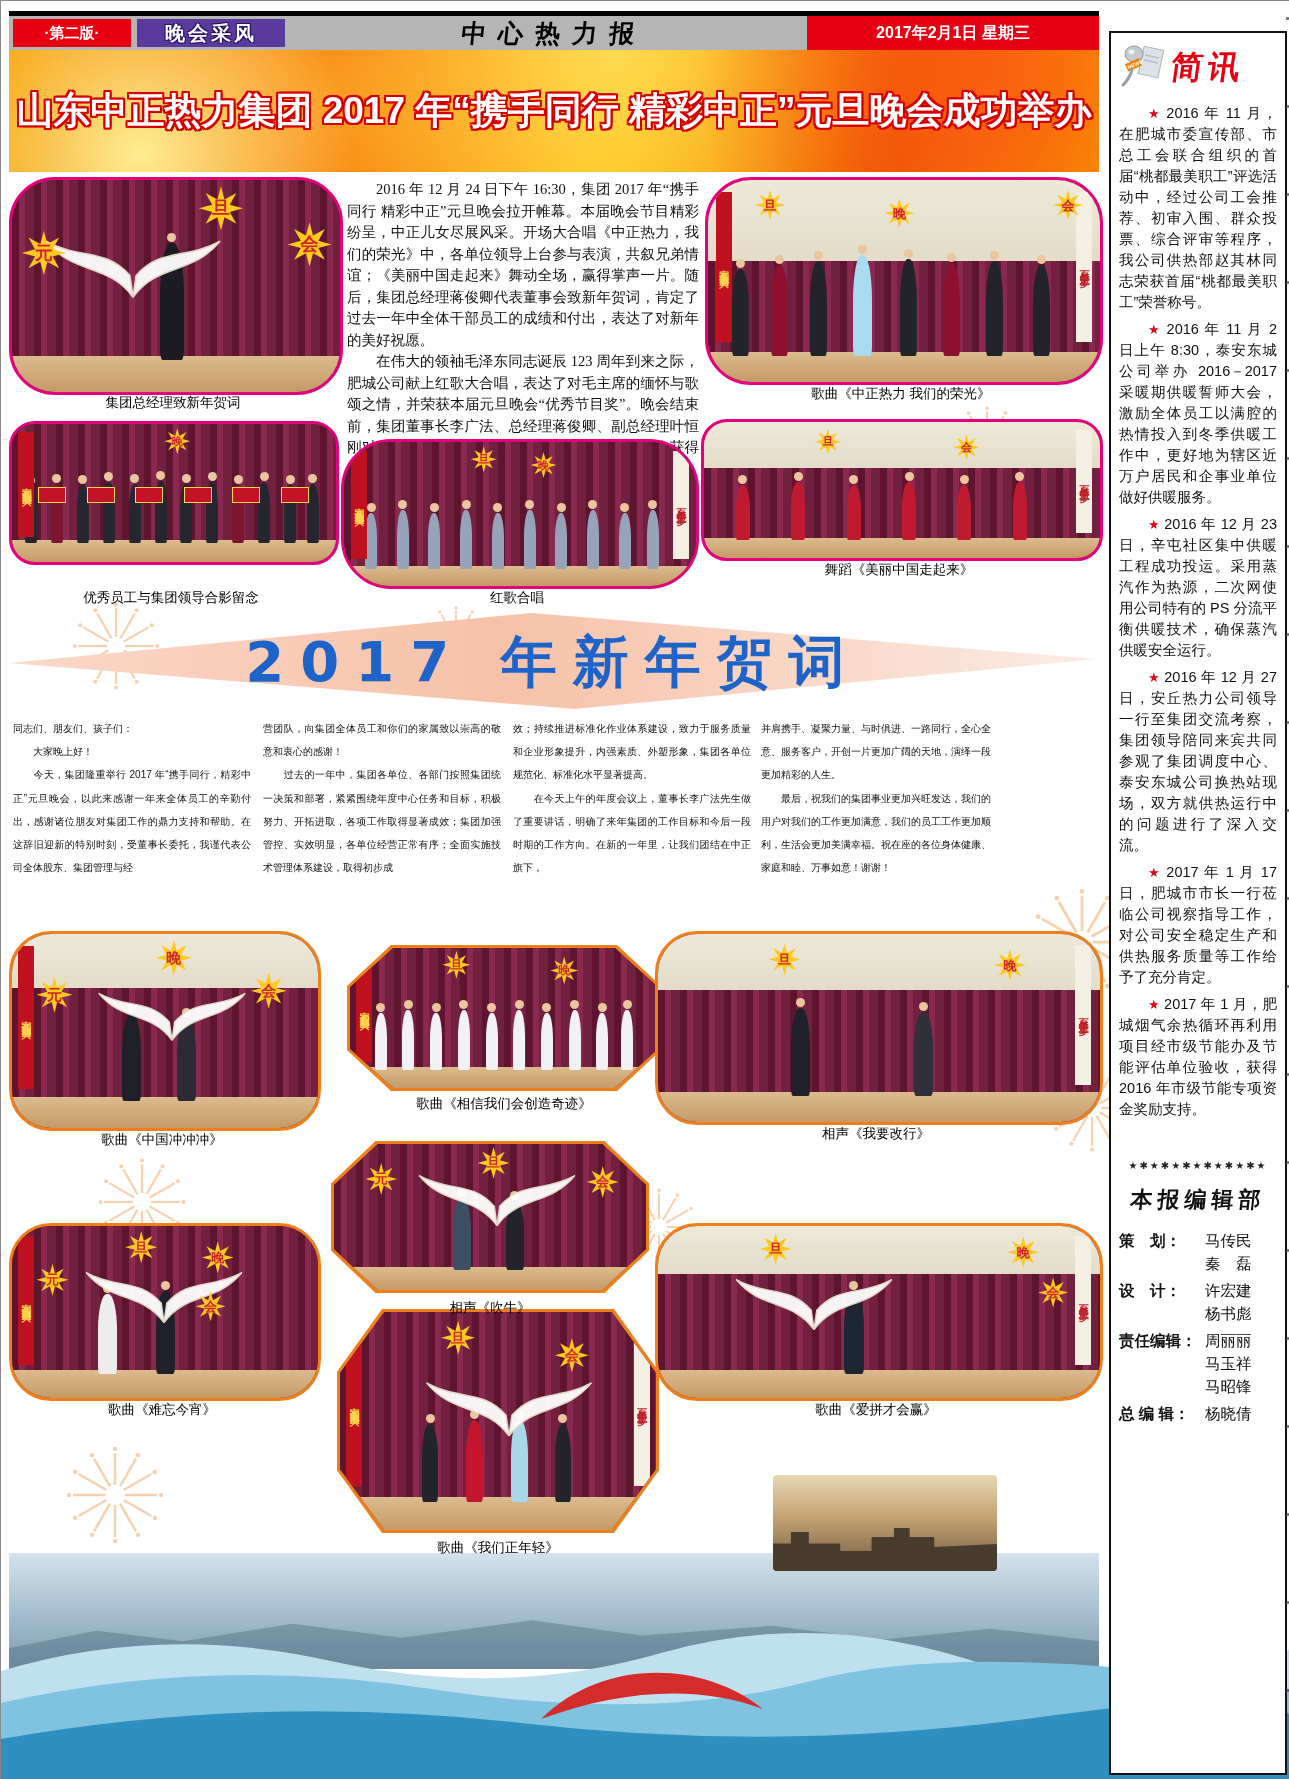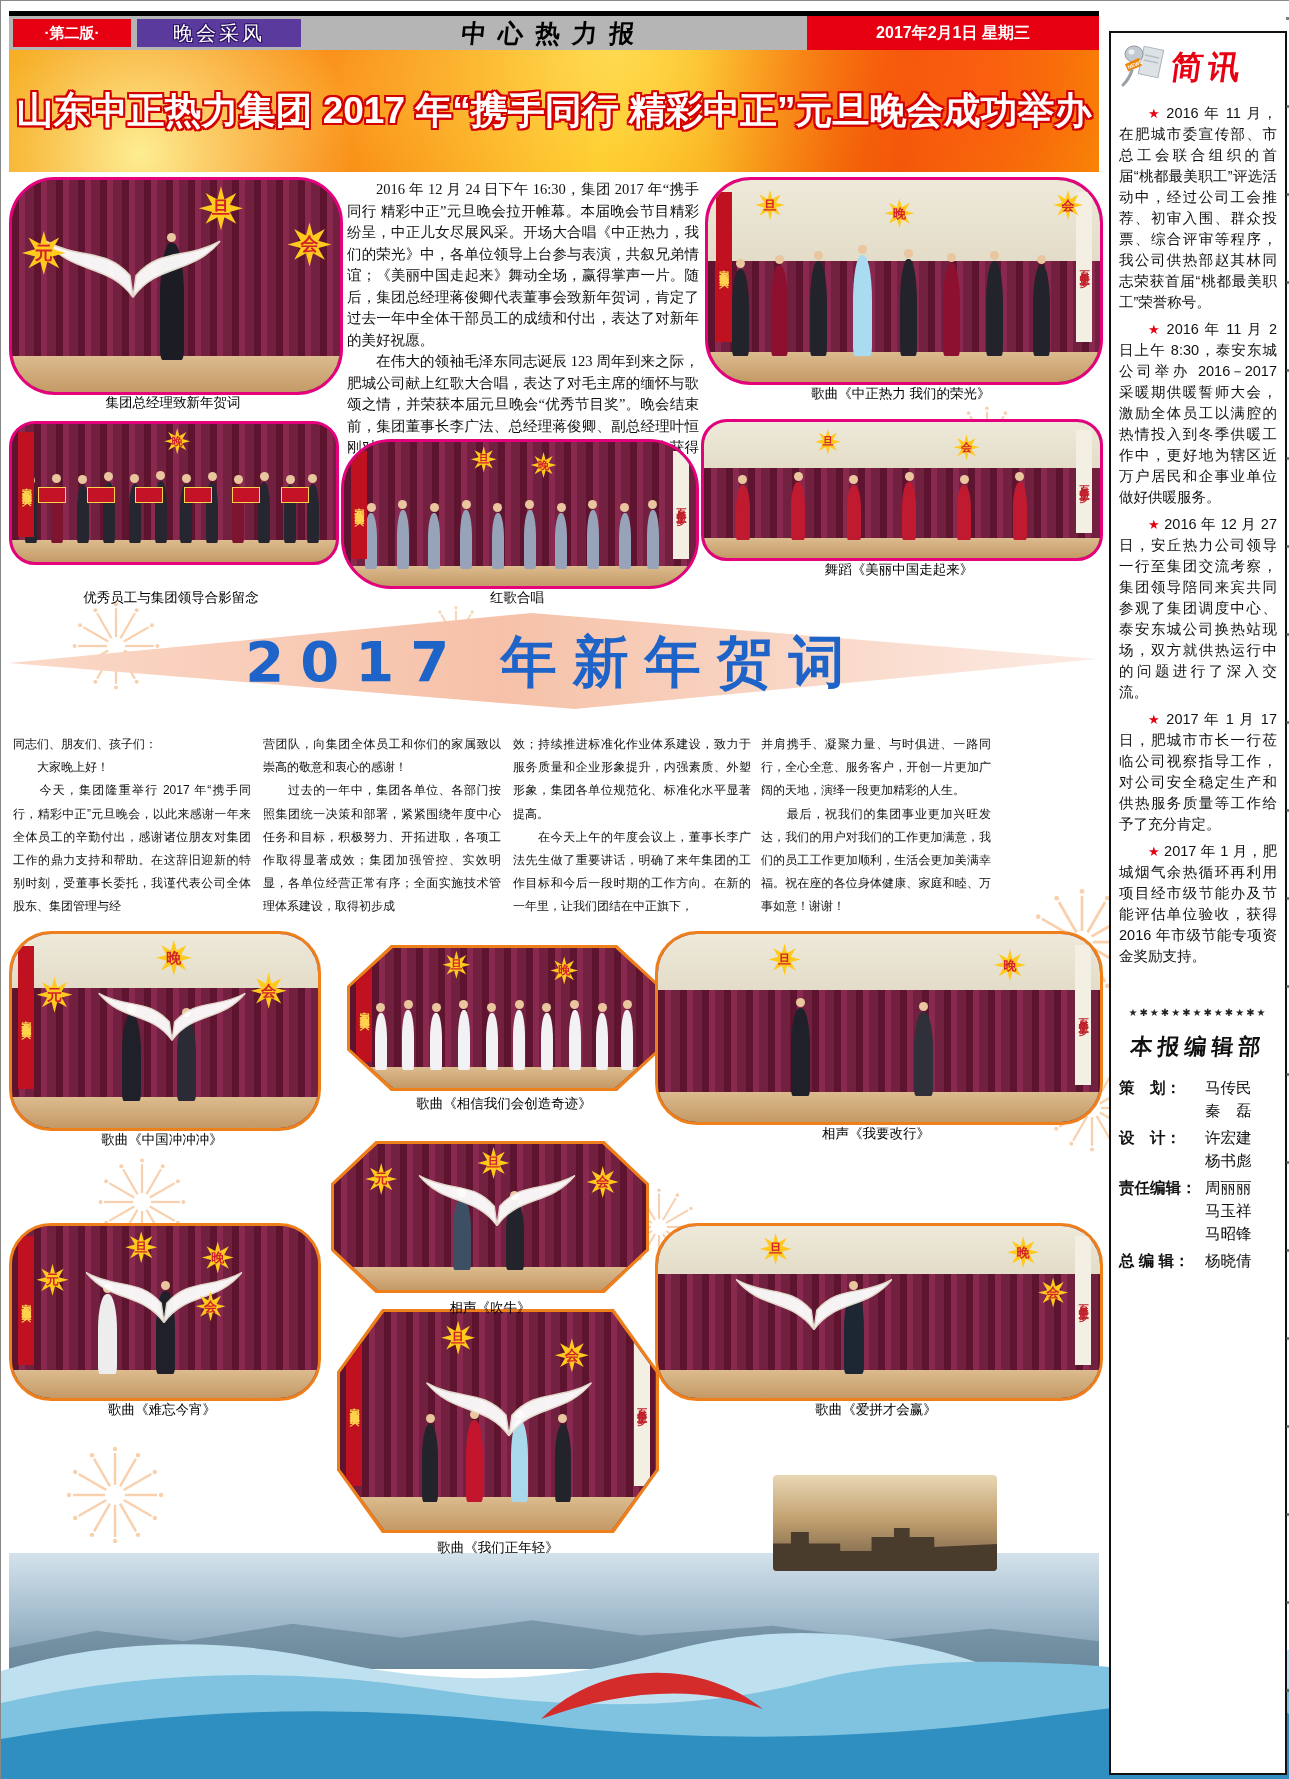--- a/index.html
+++ b/index.html
@@ -4,21 +4,21 @@
 <style>
   html,body{margin:0;padding:0;background:#dcdcdc;}
   .page{position:relative;width:1289px;height:1779px;background:#fff;overflow:hidden;
         font-family:"Liberation Sans",sans-serif;color:#111;border:1px solid #888;margin:0 auto;}
 
   
   .hstrip{position:absolute;left:8px;top:10px;width:1090px;height:34px;background:#b5b5b5;
           border-top:5px solid #000;border-bottom:3px solid #000;}
   .hbox{position:absolute;top:3px;bottom:3px;display:flex;align-items:center;justify-content:center;color:#fff;}
   .edition{left:4px;width:118px;background:#e60012;font-size:15px;font-weight:bold;}
-  .colname{left:128px;width:164px;background:#5b3a9e;font-size:20px;font-weight:normal;letter-spacing:3px;
+  .colname{left:128px;width:148px;background:#5b3a9e;font-size:20px;font-weight:bold;letter-spacing:3px;
            text-shadow:1px 1px 0 #2a1060,-1px -1px 0 #2a1060,1px -1px 0 #2a1060,-1px 1px 0 #2a1060;}
   .masthead{position:absolute;left:0;right:0;top:0;bottom:0;display:flex;align-items:center;justify-content:center;
             color:#000;font-family:"Liberation Serif",serif;font-weight:bold;font-size:25px;letter-spacing:12px;
             transform:skewX(-6deg);}
   .datebox{right:0;width:292px;background:#e60012;font-size:16px;font-weight:bold;top:0;bottom:0;}
 
   
   .banner{position:absolute;left:8px;top:49px;width:1090px;height:122px;overflow:hidden;
     background:
       radial-gradient(circle at 12% 85%, rgba(255,255,170,.85), transparent 22%),
@@ -61,21 +61,21 @@
   .article{position:absolute;left:346px;top:178px;width:352px;height:252px;font-size:14.5px;line-height:21.5px;
            text-align:justify;font-family:"Liberation Serif",serif;}
   .article p{margin:0;text-indent:2em;}
 
   
   .diamond-wrap{position:absolute;left:8px;top:612px;width:1088px;height:96px;z-index:1;}
   .diamond{position:absolute;inset:0;background:linear-gradient(90deg,#fbd9c9 0%,#f6c1a8 45%,#fcece4 100%);
            clip-path:polygon(0 52%,48% 0,100% 48%,52% 100%);}
   .greet-title{position:absolute;left:0;right:0;top:12px;text-align:center;color:#1e64c8;font-weight:bold;
                font-size:56px;letter-spacing:16px;font-family:"DejaVu Sans",sans-serif;}
-  .gcol{position:absolute;top:732px;height:222px;font-size:12px;line-height:23.2px;text-align:justify;
+  .gcol{position:absolute;top:716px;height:222px;font-size:10px;line-height:23.2px;text-align:justify;
         white-space:pre-line;overflow:hidden;}
 
   
   .pano{position:absolute;left:8px;top:1552px;width:1090px;height:116px;z-index:0;
         background:linear-gradient(#d4e2ec 0%,#a3bccd 55%,#7d9aad 100%);}
   .pano .ridge{position:absolute;left:0;right:0;bottom:0;height:60%;background:#5c7a8e;opacity:.55;
         clip-path:polygon(0 70%,8% 45%,16% 60%,26% 35%,36% 55%,48% 30%,58% 52%,70% 38%,80% 58%,90% 42%,100% 60%,100% 100%,0 100%);}
   .fortress{position:absolute;left:772px;top:1474px;width:224px;height:96px;border-radius:4px;overflow:hidden;z-index:2;
         background:linear-gradient(180deg,#e8d7b4 0%,#c3a271 45%,#6e5a43 100%);}
   .fortress .keep{position:absolute;left:0;right:0;bottom:0;height:52%;background:#4a3c2c;
@@ -874,20 +874,21 @@
             <text x="8.2" y="24.2" font-size="5.2" fill="#fff" font-family="Liberation Sans, sans-serif" font-weight="bold">NEWS</text>
           </g>
           <path d="M13 27 C 11 34, 8 38, 4 42" stroke="#98a0a8" stroke-width="3" fill="none" stroke-linecap="round"></path>
         </svg>
       </span>
       <span class="sb-title">简讯</span>
     </div>
     <div id="briefs">
         <p class="brief"><span class="bul">★ </span>2016 年 11 月，在肥城市委宣传部、市总工会联合组织的首届“桃都最美职工”评选活动中，经过公司工会推荐、初审入围、群众投票、综合评审等程序，我公司供热部赵其林同志荣获首届“桃都最美职工”荣誉称号。</p>
         <p class="brief"><span class="bul">★ </span>2016 年 11 月 2 日上午 8:30，泰安东城公司举办 2016－2017 采暖期供暖誓师大会，激励全体员工以满腔的热情投入到冬季供暖工作中，更好地为辖区近万户居民和企事业单位做好供暖服务。</p>
+        <p class="brief"><span class="bul">★ </span>2016 年 12 月 23 日，辛屯社区集中供暖工程成功投运。采用蒸汽作为热源，二次网使用公司特有的 PS 分流平衡供暖技术，确保蒸汽供暖安全运行。</p>
         <p class="brief"><span class="bul">★ </span>2016 年 12 月 27 日，安丘热力公司领导一行至集团交流考察，集团领导陪同来宾共同参观了集团调度中心、泰安东城公司换热站现场，双方就供热运行中的问题进行了深入交流。</p>
         <p class="brief"><span class="bul">★ </span>2017 年 1 月 17 日，肥城市市长一行莅临公司视察指导工作，对公司安全稳定生产和供热服务质量等工作给予了充分肯定。</p>
         <p class="brief"><span class="bul">★ </span>2017 年 1 月，肥城烟气余热循环再利用项目经市级节能办及节能评估单位验收，获得 2016 年市级节能专项资金奖励支持。</p>
       </div>
     <div class="divider">★✱★✱★✱★✱★✱★✱★</div>
     <div class="ed-head">本报编辑部</div>
     <div id="ed-rows">
         <div class="ed-row">
           <div class="lab">策　划：</div>
           <div class="names">

